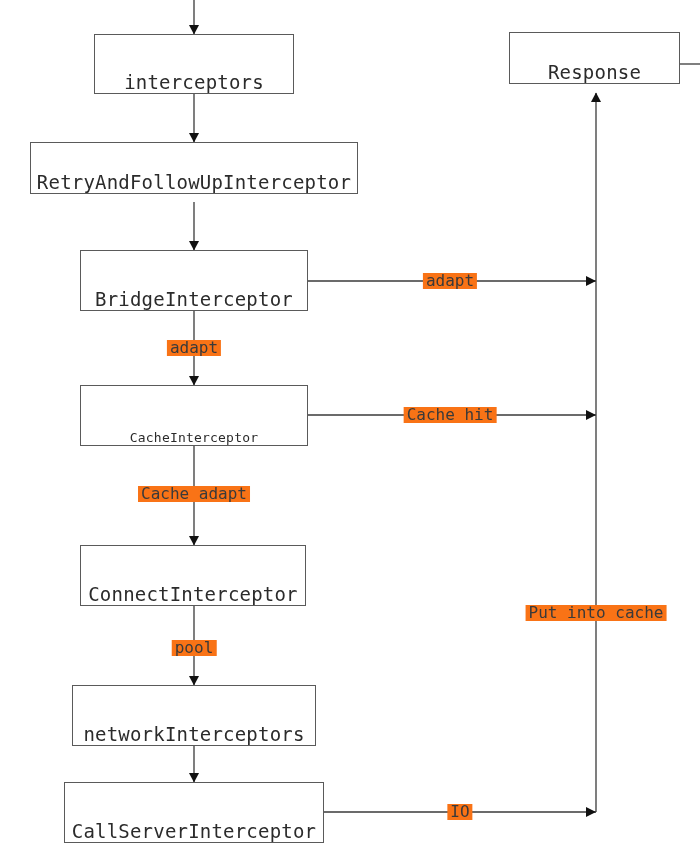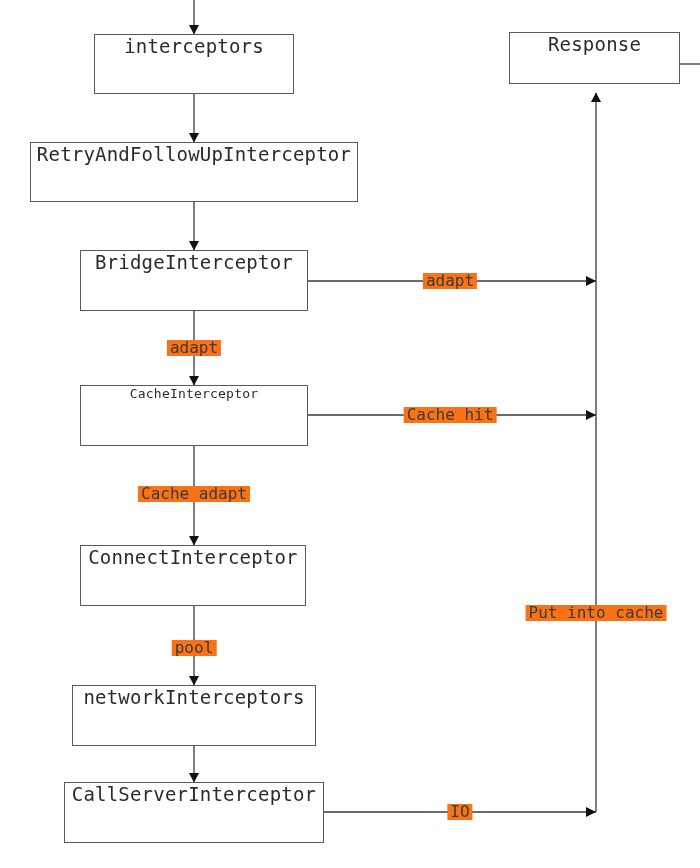--- a/index.html
+++ b/index.html
@@ -21,21 +21,21 @@
     top: 0;
     width: 700px;
     height: 868px;
   }
   .node-box {
     position: absolute;
     box-sizing: border-box;
     border: 1px solid #5a5a5a;
     background: #ffffff;
     display: flex;
-    align-items: flex-start;
+    align-items: flex-end;
     justify-content: center;
   }
   .node-label {
     font-family: "DejaVu Sans Mono", monospace;
     color: #2b2b2b;
     white-space: nowrap;
     letter-spacing: 0.2px;
   }
   .edge-label {
     position: absolute;
@@ -90,21 +90,21 @@
       <line x1="596" y1="812" x2="596" y2="93" marker-end="url(#arrow-up)"></line>
 
       <line x1="680" y1="64" x2="702" y2="64"></line>
     </g>
   </svg>
 
   <div class="node-box" style="left:94px; top:34px; width:200px; height:60px;">
     <span class="node-label" style="font-size:19px;">interceptors</span>
   </div>
 
-  <div class="node-box" style="left:30px; top:142px; width:328px; height:60px;">
+  <div class="node-box" style="left:30px; top:142px; width:328px; height:52px;">
     <span class="node-label" style="font-size:19px;">RetryAndFollowUpInterceptor</span>
   </div>
 
   <div class="node-box" style="left:80px; top:250px; width:228px; height:61px;">
     <span class="node-label" style="font-size:19px;">BridgeInterceptor</span>
   </div>
 
   <div class="node-box" style="left:80px; top:385px; width:228px; height:61px;">
     <span class="node-label" style="font-size:13px;">CacheInterceptor</span>
   </div>

